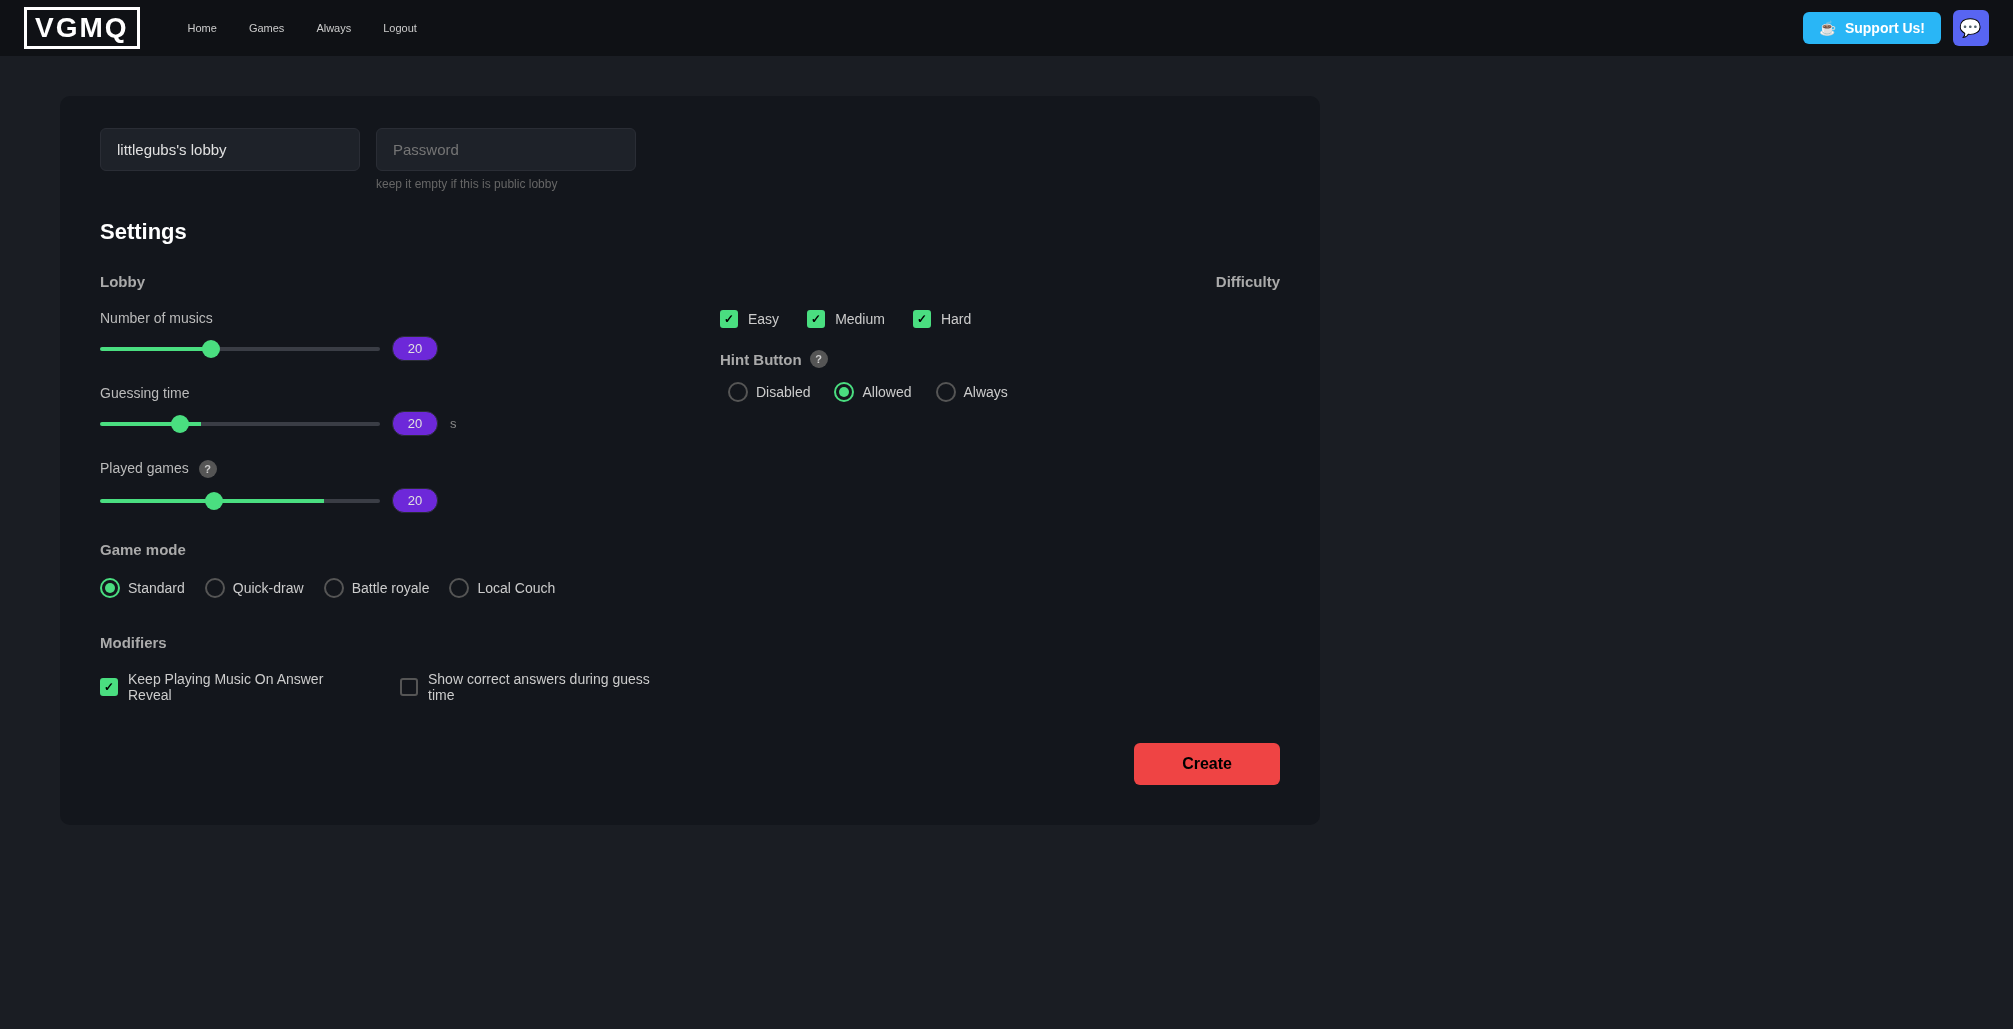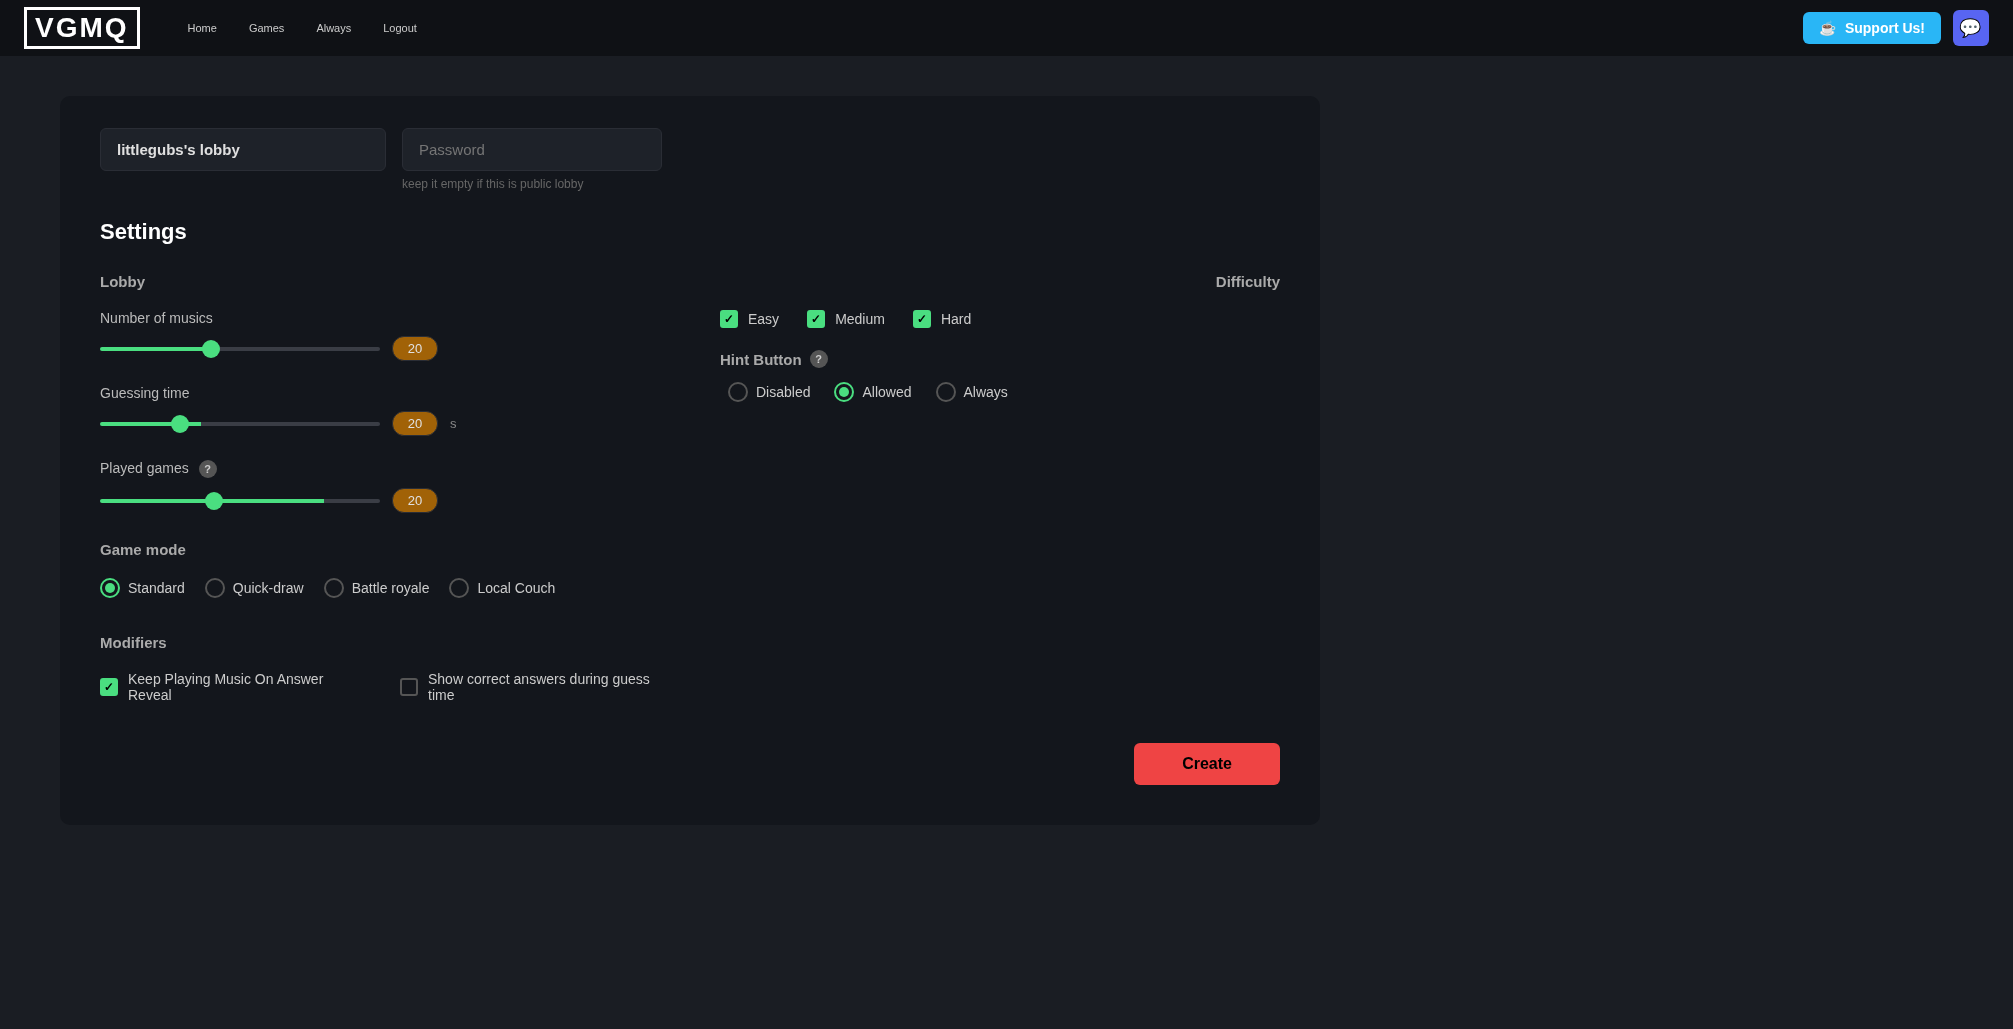--- a/index.html
+++ b/index.html
@@ -91,21 +91,21 @@
     }
     .lobby-name-input, .password-input {
       background: #1e2229;
       border: 1px solid #2a2d35;
       border-radius: 6px;
       color: #e0e0e0;
       font-size: 15px;
       padding: 12px 16px;
       outline: none;
     }
-    .lobby-name-input { width: 286px; font-weight: bold; }
+    .lobby-name-input { width: 260px; }
     .password-input { width: 260px; color: #888; }
     .password-hint {
       font-size: 12px;
       color: #666;
       margin-top: 6px;
     }
 
     
     .settings-title {
       font-size: 22px;
@@ -154,21 +154,21 @@
     }
     input[type=range]::-webkit-slider-thumb {
       -webkit-appearance: none;
       width: 18px;
       height: 18px;
       background: #4ade80;
       border-radius: 50%;
       cursor: pointer;
     }
     .slider-value {
-      background: #a16207;
+      background: #6d28d9;
       border: 1px solid #2a2d35;
       border-radius: 12px;
       color: #e0e0e0;
       font-size: 13px;
       padding: 4px 8px;
       width: 46px;
       text-align: center;
     }
     .slider-unit {
       color: #888;

